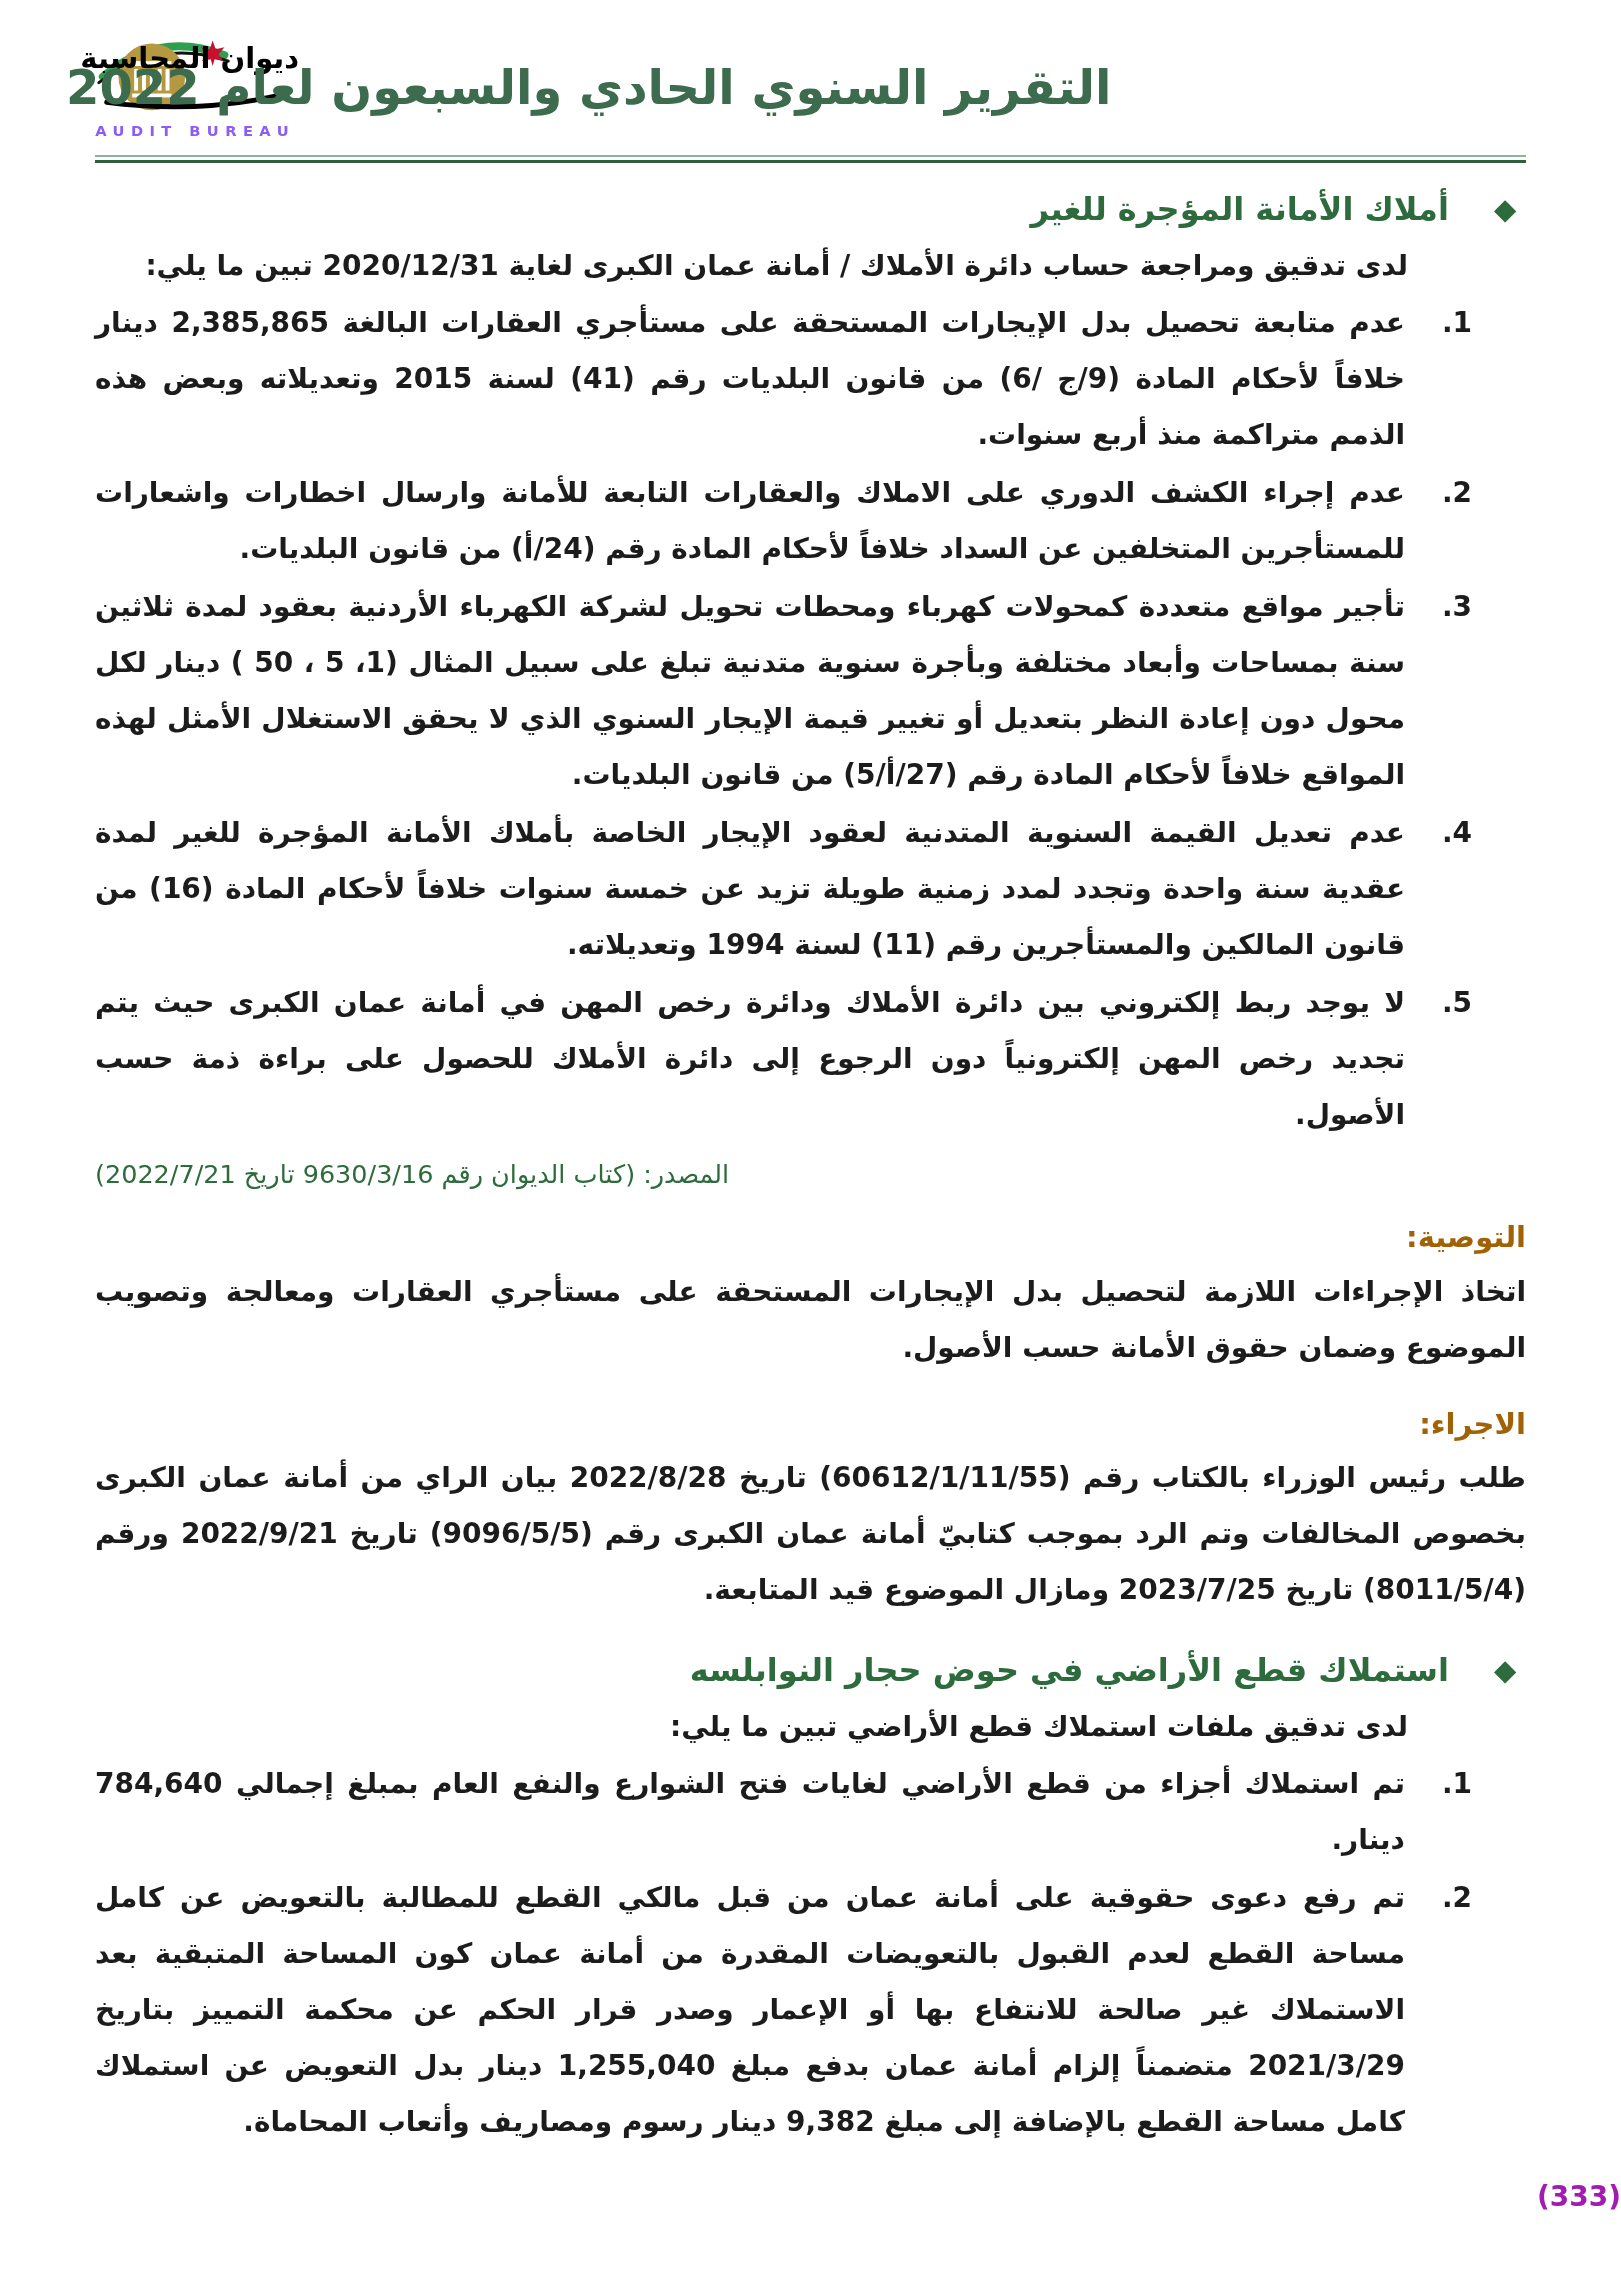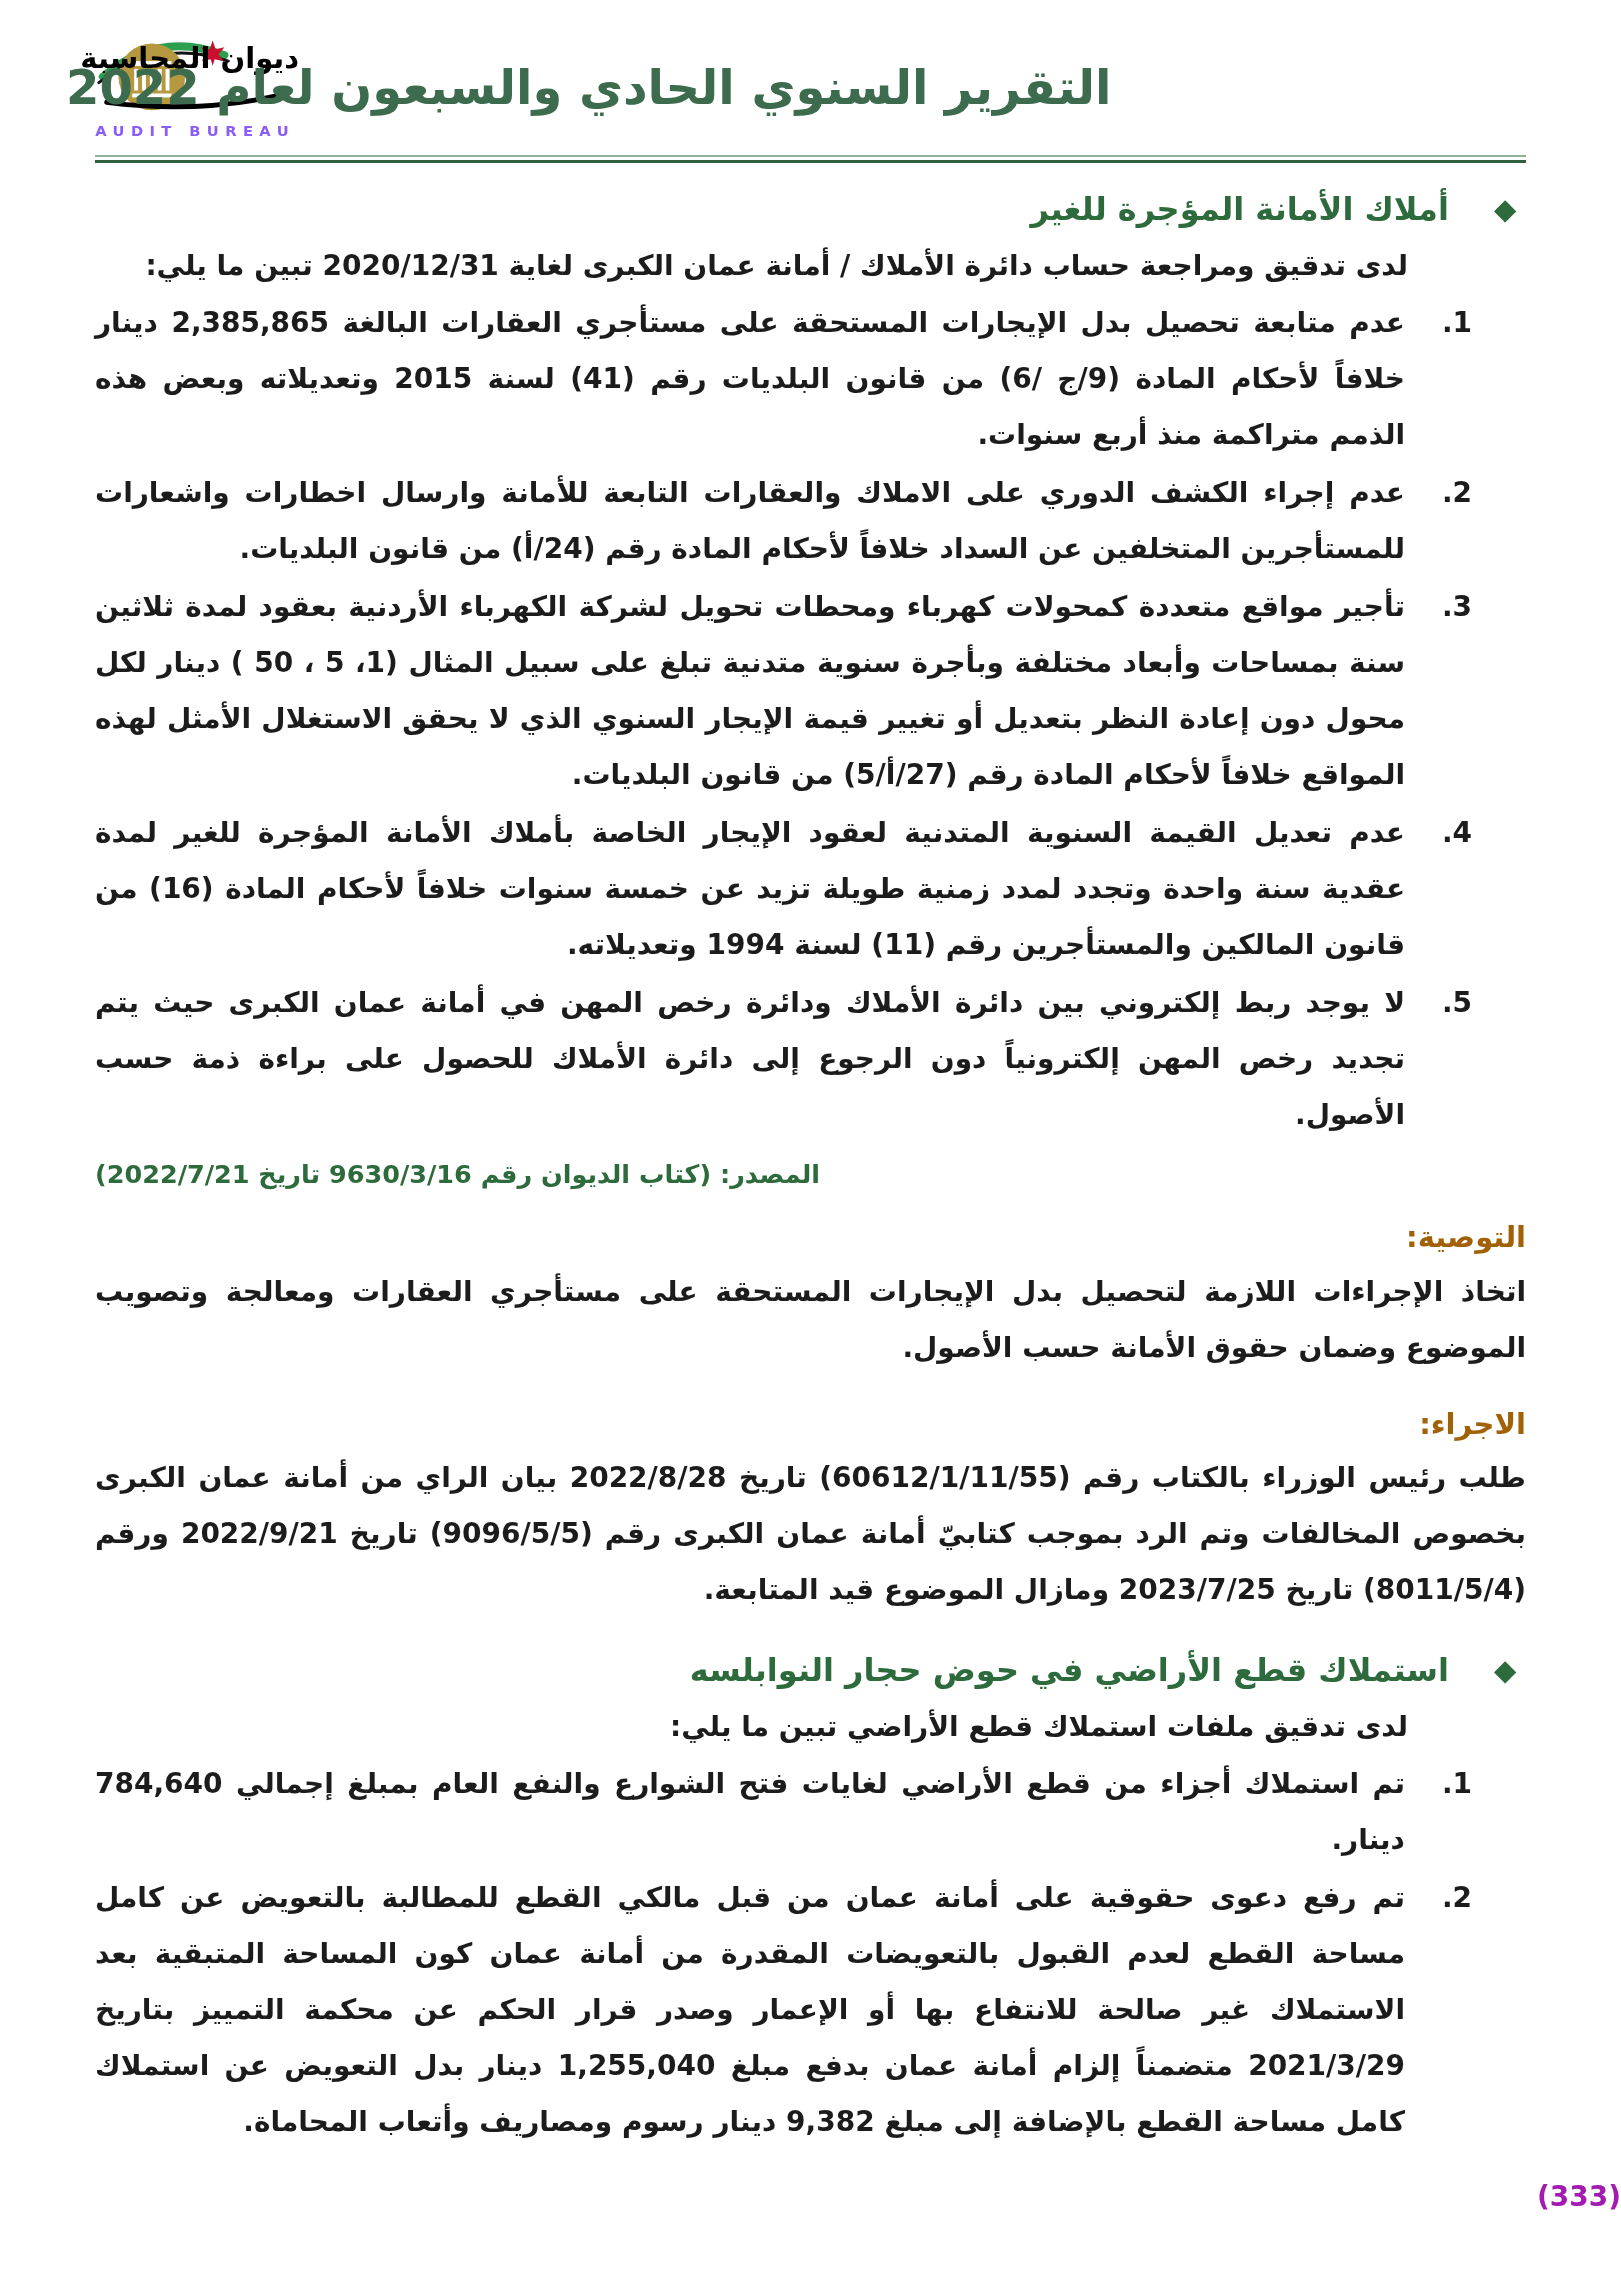--- a/index.html
+++ b/index.html
@@ -27,21 +27,21 @@
   .sec{display:flex;align-items:center;gap:45px;margin:27.4px 9.8px 9.8px 0;}
   .diamond{color:#2e6b3c;font-size:29px;line-height:1;}
   .sec-title{color:#2e6b3c;font-size:32px;font-weight:bold;margin:0;}
   .intro{
     padding-right:118px;font-size:28px;font-weight:bold;line-height:55px;margin:3.9px 0 2px;
   }
   .item{display:flex;padding-right:54px;margin:2px 0;}
   .num{flex:none;width:67px;font-size:28px;font-weight:bold;line-height:56px;}
   .itxt{flex:1;margin:0;font-size:28px;font-weight:bold;line-height:56px;text-align:justify;}
   .source{
-    text-align:left;color:#2e6b3c;font-size:25.5px;font-weight:bold;margin:15.7px 0 5.9px;
+    text-align:left;color:#2e6b3c;font-size:25.5px;font-weight:normal;margin:15.7px 0 5.9px;
   }
   .label{color:#a16207;font-size:29px;font-weight:bold;margin:31px 0 9.8px;}
   .para{margin:0;font-size:28px;font-weight:bold;line-height:56px;text-align:justify;}
   .pageno{
     position:absolute;bottom:80px;left:0;right:0;text-align:right;
     color:#a21caf;font-size:28px;font-weight:bold;
   }
 </style>
 </head>
 <body>

